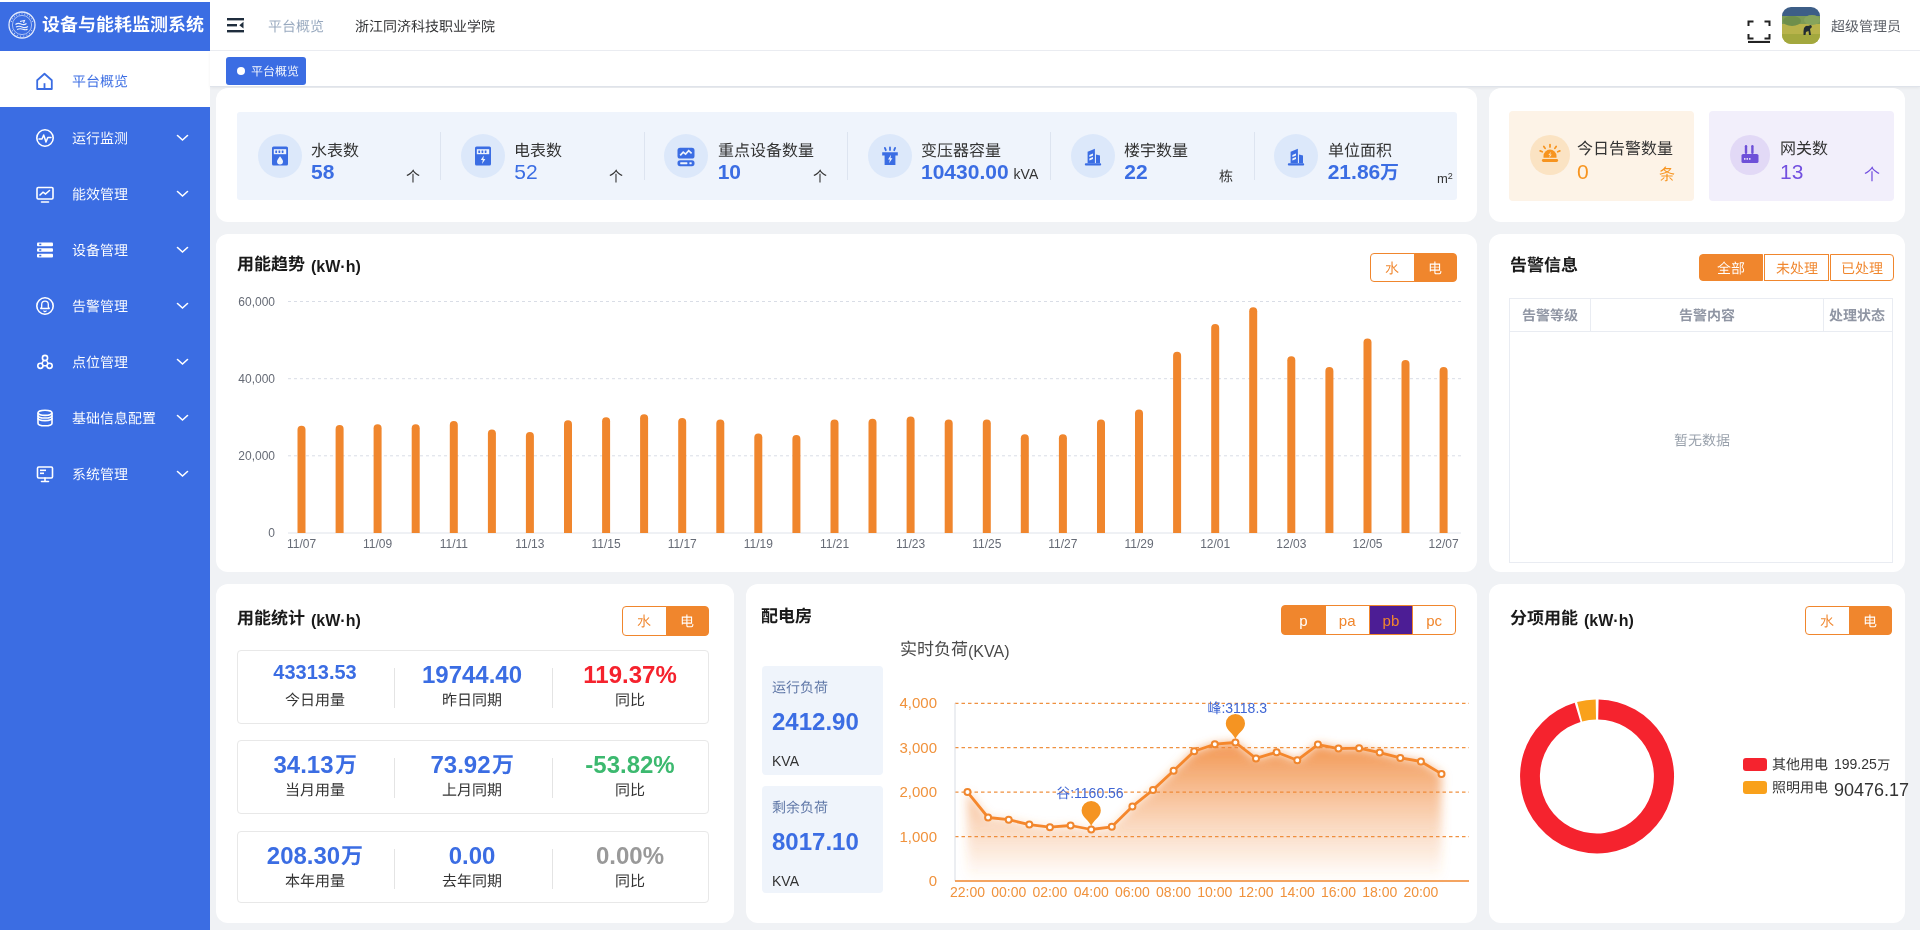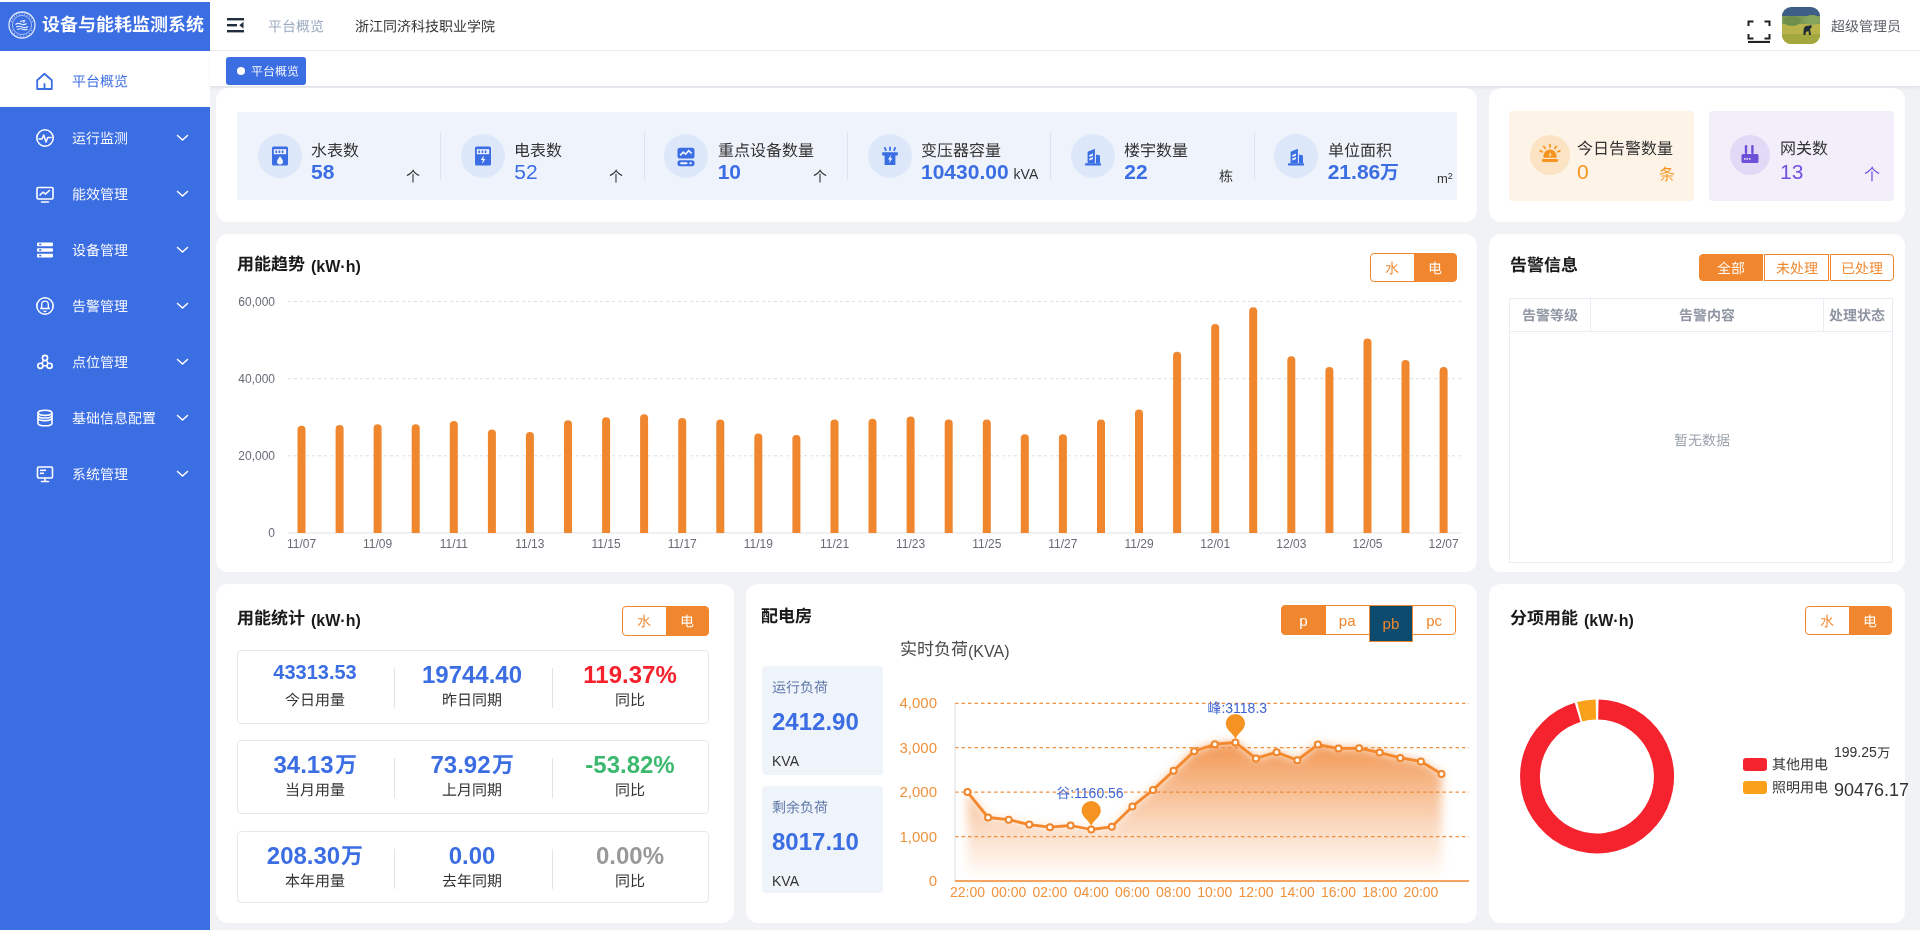--- a/index.html
+++ b/index.html
@@ -830,21 +830,21 @@
         <use href="#b107" x="200"></use>
       </svg>
     </div>
     <div style="position:absolute;left:535.0px;top:21.0px;width:175.0px;height:30px;">
       <div style="position:absolute;left:0.0px;top:0;width:44.8px;height:30px;background:#f0862d;border-radius:4px 0 0 4px;border:1px solid #f0862d;display:flex;align-items:center;justify-content:center;">
         <span style="font-size:15px;color:#fff">p</span>
       </div>
       <div style="position:absolute;left:43.8px;top:0;width:44.8px;height:30px;background:#fff;border:1px solid #f0862d;display:flex;align-items:center;justify-content:center;">
         <span style="font-size:15px;color:#f0862d">pa</span>
       </div>
-      <div style="position:absolute;left:87.5px;top:0;width:44.8px;height:37px;background:#0c4a6e;border:1px solid #f0862d;display:flex;align-items:center;justify-content:center;">
+      <div style="position:absolute;left:87.5px;top:0;width:44.8px;height:30px;background:#4c1d95;border:1px solid #f0862d;display:flex;align-items:center;justify-content:center;">
         <span style="font-size:15px;color:#f0862d">pb</span>
       </div>
       <div style="position:absolute;left:131.2px;top:0;width:43.8px;height:30px;background:#fff;border-radius:0 4px 4px 0;border:1px solid #f0862d;display:flex;align-items:center;justify-content:center;">
         <span style="font-size:15px;color:#f0862d">pc</span>
       </div>
     </div>
     <div style="position:absolute;left:154px;top:56px;display:flex;align-items:baseline;">
       <svg width="68.0" height="17" viewBox="0 0 400 100" fill="#4a4a4a">
         <use href="#r108" x="0"></use>
         <use href="#r109" x="100"></use>
@@ -986,21 +986,21 @@
       </svg>
     </div>
     <div style="position:absolute;left:283px;top:196px;">
       <svg width="56.0" height="14" viewBox="0 0 400 100" fill="#333">
         <use href="#r120" x="0"></use>
         <use href="#r121" x="100"></use>
         <use href="#r95" x="200"></use>
         <use href="#r52" x="300"></use>
       </svg>
     </div>
-    <div style="position:absolute;left:345px;top:160px;font-size:14px;color:#333;display:flex;align-items:center;">199.25<span class="ib"><svg width="13.5" height="13" viewBox="0 0 100 100" fill="#333">
+    <div style="position:absolute;left:345px;top:172px;font-size:14px;color:#333;display:flex;align-items:center;">199.25<span class="ib"><svg width="13.5" height="13" viewBox="0 0 100 100" fill="#333">
           <use href="#r122" x="0"></use>
         </svg></span></div>
     <div style="position:absolute;left:345px;top:196px;font-size:18px;color:#333;">90476.17</div>
   </div>
 <svg width="0" height="0" style="position:absolute">
     <defs>
       <path id="b0" d="M10 11.6C15.5 16.4 22.5 23.3 25.7 27.8L33.9 19.5C30.5 15.2 23.1 8.7 17.7 4.3ZM3.5 33.9V45.4H15.5V75.6C15.5 80.3 12.7 83.8 10.5 85.4C12.5 87.7 15.5 92.7 16.5 95.6C18.2 93.2 21.6 90.3 40.1 74.6C38.7 72.4 36.6 67.8 35.6 64.6L27 71.9V33.9ZM46.9 6.3V17.1C46.9 24 45.4 31.3 32.7 36.6C35 38.3 39.2 43 40.6 45.4C55 38.8 58.1 27.5 58.1 17.4H71.5V28C71.5 38 73.5 42.3 83.4 42.3C84.9 42.3 88.3 42.3 89.9 42.3C92.1 42.3 94.5 42.2 96.1 41.5C95.6 38.8 95.4 34.5 95.1 31.6C93.8 32 91.3 32.2 89.7 32.2C88.5 32.2 85.6 32.2 84.6 32.2C83.1 32.2 82.8 31.1 82.8 28.2V6.3ZM76.3 57.6C73.4 63.3 69.4 68.1 64.5 72.1C59.4 68 55.3 63.1 52.2 57.6ZM38.1 46.5V57.6H45.6L41.2 59.1C44.9 66.5 49.5 73 55 78.5C48 82.2 40 84.8 31.2 86.4C33.3 88.9 35.7 93.7 36.7 96.8C46.9 94.4 56.2 91 64.2 86C71.6 91 80.2 94.7 90.2 97.1C91.7 93.8 94.9 89 97.5 86.4C88.7 84.8 80.9 82.1 74.1 78.5C81.9 71.2 87.9 61.6 91.6 49.1L84.2 46L82.2 46.5Z"></path>
       <path id="b1" d="M64 21.4C59.9 25 55 28.1 49.4 30.9C43.3 28.2 38.1 25.2 34.1 21.8L34.6 21.4ZM36 2.6C30.6 11 20.7 20 5.9 26.2C8.5 28.2 12.2 32.4 13.9 35.2C18 33.1 21.8 30.9 25.3 28.5C28.6 31.3 32.2 33.8 36 36.1C25.5 39.5 13.7 41.8 1.7 43.1C3.7 45.8 6 51 6.9 54.2L14.8 53V97H27.3V94.1H70.9V96.9H84V52.5H17.4C28.8 50.3 39.8 47.2 49.7 42.9C62.1 47.9 76.4 51.3 91.3 53C92.8 49.8 96.1 44.6 98.6 41.9C86.1 40.8 73.9 38.8 63.2 35.7C71.6 30.2 78.7 23.5 83.6 15.2L75.7 10.5L73.7 11.1H44.4C46 9.2 47.4 7.2 48.8 5.2ZM27.3 77.5H43.4V83.9H27.3ZM27.3 68.2V62.8H43.4V68.2ZM70.9 77.5V83.9H55.8V77.5ZM70.9 68.2H55.8V62.8H70.9Z"></path>
       <path id="b2" d="M4.9 61.9V73.4H67.4V61.9ZM24.8 4.7C22.6 19.7 18.7 39.3 15.5 51.3L26 51.4H28.3H78.1C76.3 70.5 73.9 80.4 70.6 83C69.1 84.1 67.6 84.2 65.1 84.2C61.8 84.2 53.6 84.2 45.6 83.5C48.2 86.9 50 92 50.3 95.5C57.5 95.8 64.9 96 69 95.6C74.3 95.1 77.7 94.2 81 90.7C85.7 85.9 88.4 73.9 91 45.5C91.2 43.9 91.4 40.3 91.4 40.3H30.7L33.4 26.7H88.8V15.2H35.5L37.1 5.8Z"></path>
       <path id="b3" d="M35 49V54.3H20.1V49ZM9 39.2V96.8H20.1V77.9H35V84.6C35 85.8 34.7 86.1 33.4 86.1C32.1 86.2 28.2 86.3 24.6 86.1C26.1 88.9 27.9 93.6 28.5 96.7C34.5 96.7 39.1 96.6 42.5 94.7C45.9 93 46.9 90 46.9 84.8V39.2ZM20.1 63.2H35V69H20.1ZM84.8 9.3C80 12.1 73.3 15.2 66.5 17.8V3.4H54.7V33.6C54.7 44.6 57.5 48 69.2 48C71.6 48 80.5 48 83 48C92.2 48 95.4 44.4 96.7 31.5C93.4 30.8 88.6 29 86.2 27.1C85.8 36 85.1 37.5 81.9 37.5C79.8 37.5 72.5 37.5 70.9 37.5C67.1 37.5 66.5 37 66.5 33.5V27.5C75.3 25 84.7 21.7 92.4 18ZM85.5 54.3C80.7 57.5 73.8 60.9 66.7 63.7V50.2H54.8V81.8C54.8 92.8 57.8 96.3 69.5 96.3C71.9 96.3 81.1 96.3 83.6 96.3C93.2 96.3 96.4 92.3 97.7 78.2C94.4 77.4 89.6 75.6 87.1 73.7C86.6 84 86 85.8 82.5 85.8C80.4 85.8 72.9 85.8 71.2 85.8C67.4 85.8 66.7 85.3 66.7 81.7V73.7C75.8 70.9 85.7 67.3 93.4 63.1ZM8.7 34.4C11.3 33.4 15.3 32.7 39.4 30.6C40.1 32.4 40.7 34.1 41.1 35.6L52 31.3C50.3 25 45.3 16 40.6 9.2L30.4 13C32.1 15.6 33.8 18.6 35.3 21.6L20.6 22.6C24.5 17.7 28.5 11.8 31.4 6.1L18.6 2.8C15.8 10.1 11.1 17.3 9.5 19.2C7.9 21.3 6.3 22.8 4.7 23.2C6.1 26.3 8.1 31.9 8.7 34.4Z"></path>

